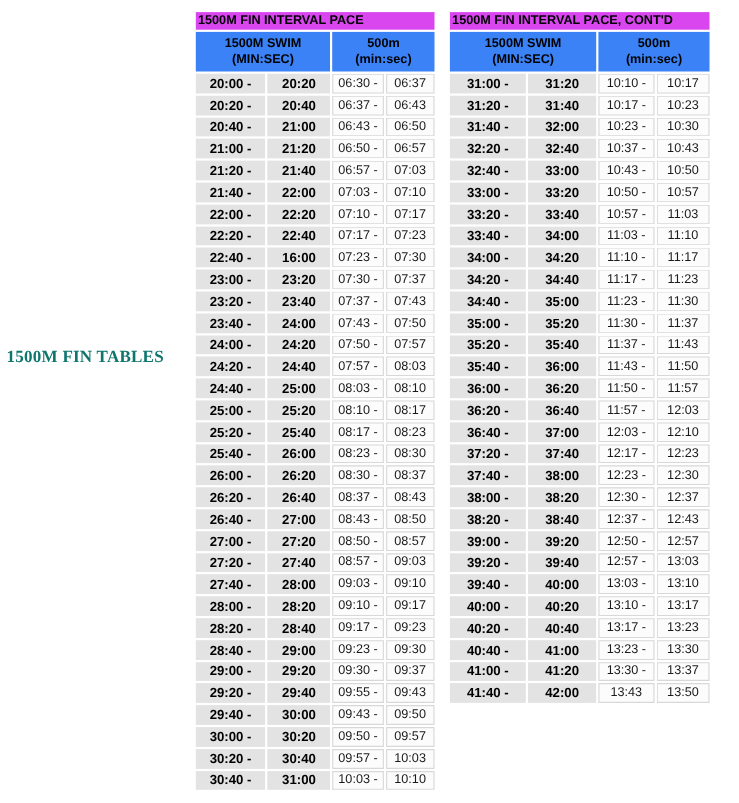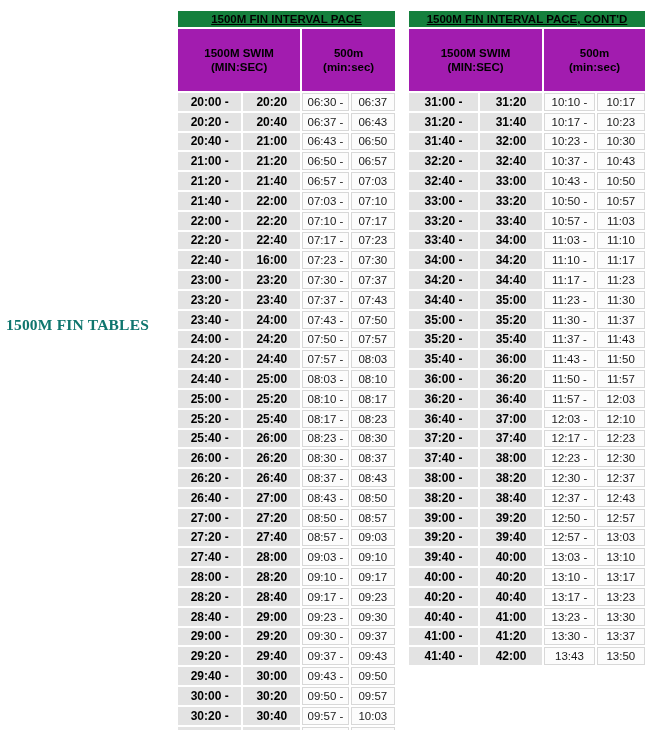--- a/index.html
+++ b/index.html
@@ -36,37 +36,36 @@
     border-collapse: separate;
     border-spacing: 2px;
     table-layout: fixed;
   }
   table.fin col.c-swim-from { width: 30%; }
   table.fin col.c-swim-to   { width: 27%; }
   table.fin col.c-pace-from { width: 22%; }
   table.fin col.c-pace-to   { width: 21%; }
 
   table.fin th.title-cell {
-    background: #15803d;
+    background: #d946ef;
     font-size: 11.5px;
     font-weight: bold;
     color: #000;
     height: 16px;
     padding: 0 2px;
-    text-align: center;
+    text-align: left;
     white-space: nowrap;
-    text-decoration: underline;
   }
   table.fin th.group-cell {
-    background: #a21caf;
+    background: #3b82f6;
     font-size: 11.5px;
     font-weight: bold;
     color: #000;
     height: 30px;
-    padding: 16px;
+    padding: 3px;
     text-align: center;
     line-height: 14.5px;
     vertical-align: middle;
     margin-top: 48px;
   }
   table.fin td {
     height: 17.8px;
     padding: 0;
     text-align: center;
     vertical-align: middle;
@@ -280,21 +279,21 @@
         </tr>
         <tr>
           <td class="swim">29:00 -</td>
           <td class="swim">29:20</td>
           <td class="pace">09:30 -</td>
           <td class="pace">09:37</td>
         </tr>
         <tr>
           <td class="swim">29:20 -</td>
           <td class="swim">29:40</td>
-          <td class="pace">09:37 -</td>
+          <td class="pace">09:55 -</td>
           <td class="pace">09:43</td>
         </tr>
         <tr>
           <td class="swim">29:40 -</td>
           <td class="swim">30:00</td>
           <td class="pace">09:43 -</td>
           <td class="pace">09:50</td>
         </tr>
         <tr>
           <td class="swim">30:00 -</td>

